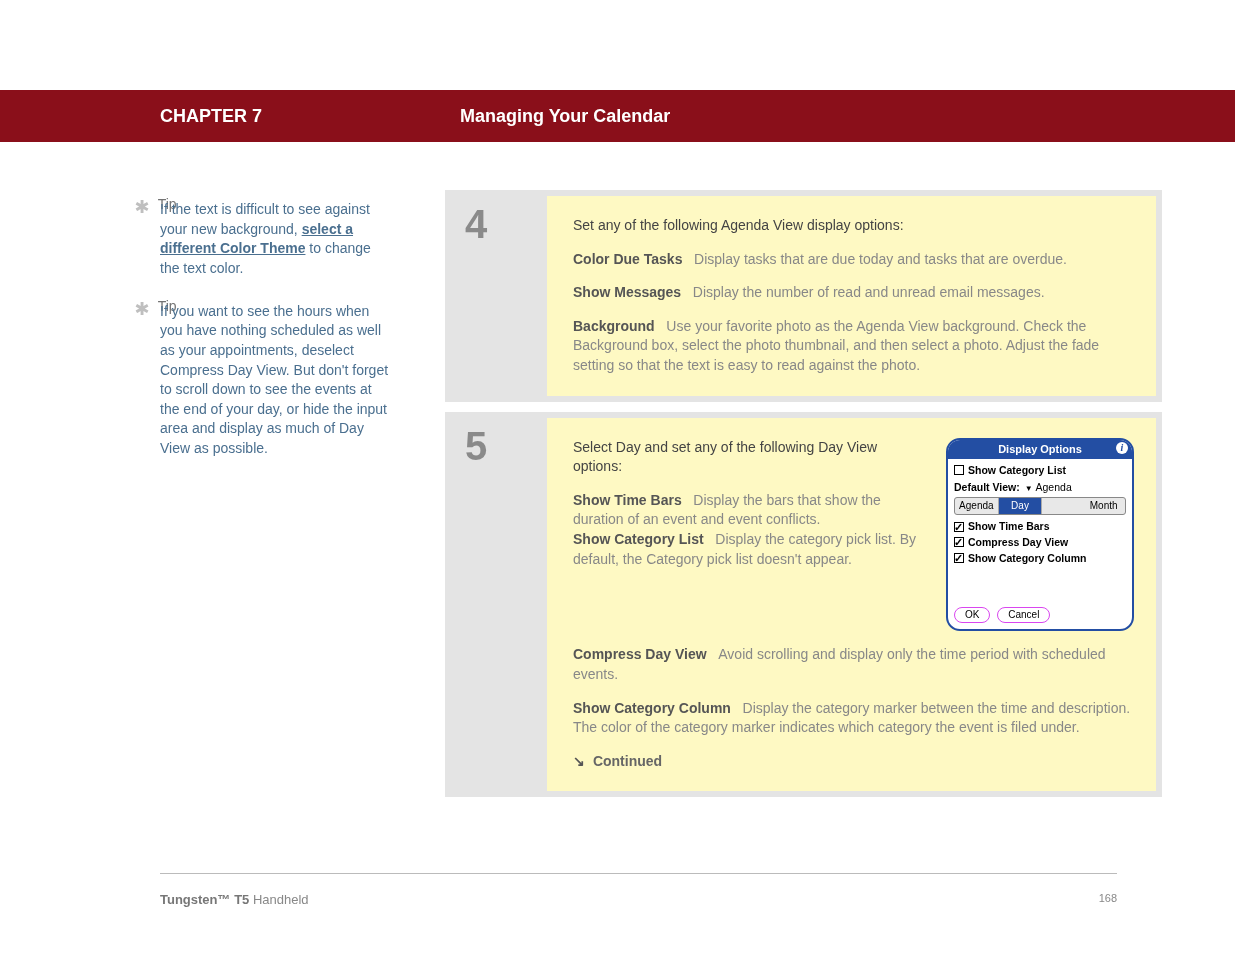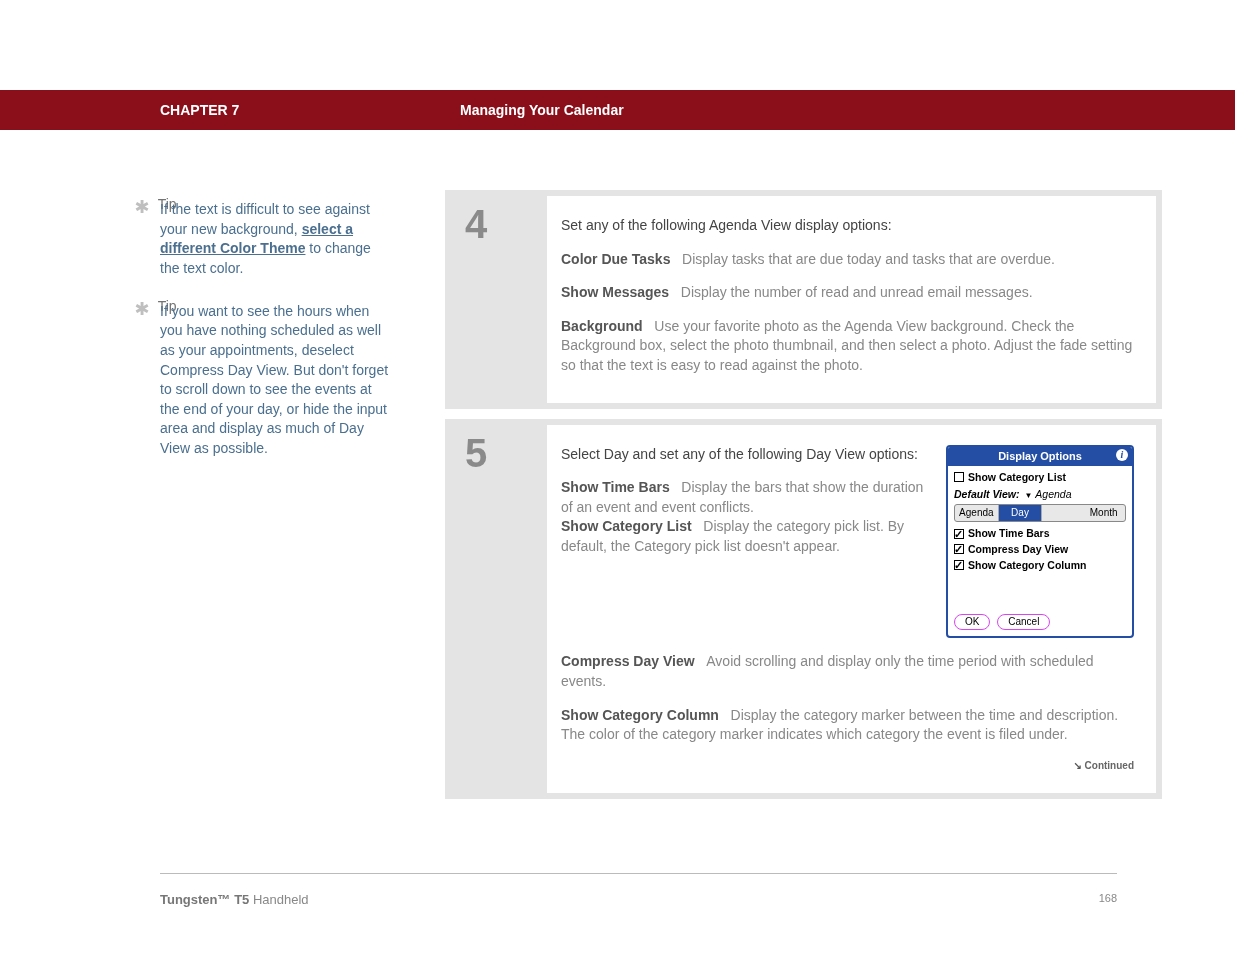--- a/index.html
+++ b/index.html
@@ -6,29 +6,29 @@
   body {
     font-family: Arial, Helvetica, sans-serif;
     background: #ffffff;
     width: 1235px;
     height: 954px;
     position: relative;
     color: #333;
   }
   .header-bar {
     background: #8a0f1a;
-    height: 40px;
+    height: 52px;
     position: absolute;
     top: 90px;
     left: 0; right: 0;
     display: flex;
     align-items: center;
     color: #fff;
     font-weight: bold;
-    font-size: 14px;
+    font-size: 18px;
   }
   .header-chapter { position: absolute; left: 160px; }
   .header-title   { position: absolute; left: 460px; }
 
   .sidebar {
     position: absolute;
     left: 130px;
     top: 195px;
     width: 260px;
     font-size: 14px;
@@ -74,56 +74,55 @@
     flex-shrink: 0;
     padding: 12px 0 0 20px;
   }
   .step-num {
     font-size: 40px;
     font-weight: bold;
     color: #8a8a8a;
     font-family: Arial, sans-serif;
   }
   .step-body {
-    background: #ffffff;
+    background: #fef9c3;
     margin: 6px 6px 6px 0;
-    padding: 20px 22px 20px 14px;
+    padding: 20px 22px 20px 26px;
     flex: 1;
     font-size: 14px;
     color: #555;
     line-height: 1.4;
   }
   .step-body .intro { color: #444; margin-bottom: 14px; }
   .opt-row { margin-bottom: 14px; }
   .opt-label { color: #555; font-weight: bold; }
   .opt-desc { color: #888; }
   .step5-top { display: flex; gap: 18px; }
   .step5-text { flex: 1; min-width: 0; }
 
   .continued {
     color: #666;
     font-weight: bold;
-    font-size: 10px;
-    text-align: right;
+    font-size: 14px;
   }
   .continued-icon {
     display: inline-block;
     width: 16px;
     color: #555;
   }
 
   
   .dialog {
     width: 188px;
     border: 2px solid #234ea3;
     background: #fff;
     font-family: Verdana, Arial, sans-serif;
     font-size: 10px;
     flex-shrink: 0;
-    border-radius: 4px;
+    border-radius: 14px;
     overflow: hidden;
   }
   .dialog-title {
     background: #234ea3;
     color: #fff;
     text-align: center;
     font-weight: bold;
     padding: 2px 4px;
     position: relative;
     font-size: 11px;
@@ -152,21 +151,21 @@
     position: relative;
     flex-shrink: 0;
   }
   .dlg-chk.checked::after {
     content: "✓";
     position: absolute;
     top: -3px; left: -1px;
     font-size: 11px;
     color: #000;
   }
-  .dlg-default { font-weight: bold; margin: 2px 0 3px 0; font-size: 10.5px; font-style: italic; }
+  .dlg-default { font-weight: bold; margin: 2px 0 3px 0; font-size: 10.5px; }
   .dlg-drop { display: inline-block; margin-left: 2px; font-size: 8px; }
   .tab-row {
     display: flex;
     border: 1px solid #888;
     border-radius: 3px;
     overflow: hidden;
     margin: 3px 0 4px 0;
     background: #e8e8e8;
   }
   .tab {
@@ -240,21 +239,21 @@
       <div class="step-num">4</div>
     </div>
     <div class="step-body">
       <div class="intro">Set any of the following Agenda View display options:</div>
       <div class="opt-row">
         <span class="opt-label">Color Due Tasks</span>&nbsp;&nbsp;&nbsp;<span class="opt-desc">Display tasks that are due today and tasks that are overdue.</span>
       </div>
       <div class="opt-row">
         <span class="opt-label">Show Messages</span>&nbsp;&nbsp;&nbsp;<span class="opt-desc">Display the number of read and unread email messages.</span>
       </div>
-      <div class="opt-row" style="margin-bottom:7px">
+      <div class="opt-row" style="margin-bottom:0">
         <span class="opt-label">Background</span>&nbsp;&nbsp;&nbsp;<span class="opt-desc">Use your favorite photo as the Agenda View background. Check the Background box, select the photo thumbnail, and then select a photo. Adjust the fade setting so that the text is easy to read against the photo.</span>
       </div>
     </div>
   </div>
 
   <div class="step-row">
     <div class="step-num-col">
       <div class="step-num">5</div>
     </div>
     <div class="step-body">

